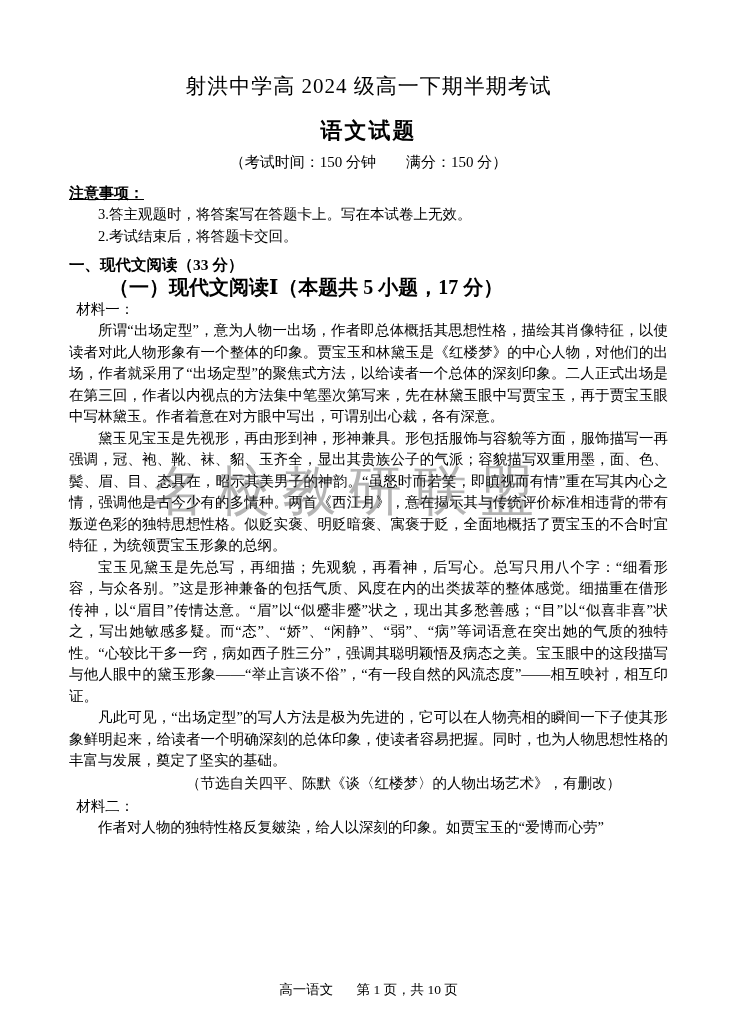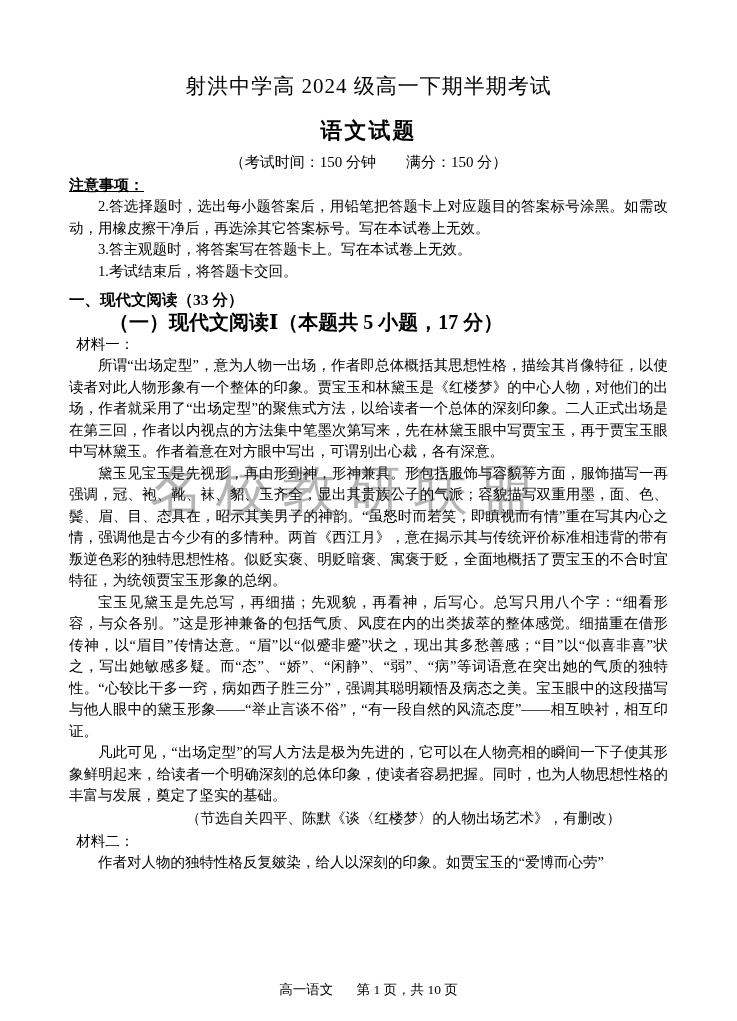--- a/index.html
+++ b/index.html
@@ -34,20 +34,21 @@
     text-align: center;
     font-size: 15px;
     line-height: 24px;
     margin-top: 4px;
   }
   .notice-heading {
     font-size: 15px;
     font-weight: bold;
     text-decoration: underline;
     line-height: 22px;
+    margin-top: 8px;
   }
   .para {
     font-size: 14.5px;
     line-height: 21.5px;
     text-align: justify;
     text-indent: 2em;
   }
   .sec-heading {
     font-size: 15.5px;
     font-weight: bold;
@@ -104,23 +105,22 @@
 
 <div class="page">
 
   <div class="watermark">名校教研联盟</div>
 
   <h1 class="title">射洪中学高 2024 级高一下期半期考试</h1>
   <h2 class="subtitle">语文试题</h2>
   <div class="meta">（考试时间：150 分钟　　满分：150 分）</div>
 
   <div class="notice-heading">注意事项：</div>
-  <p class="para">2.答选择题时，选出每小题答案后，用铅笔把答题卡上对应题目的答案标号涂黑。如需改动，用橡皮擦干净后，再选涂其它答案标号。写在本试卷上无效。</p>
   <p class="para">3.答主观题时，将答案写在答题卡上。写在本试卷上无效。</p>
-  <p class="para">1.考试结束后，将答题卡交回。</p>
+  <p class="para">2.考试结束后，将答题卡交回。</p>
 
   <div class="sec-heading">一、现代文阅读（33 分）</div>
   <div class="sub-heading">（一）现代文阅读Ⅰ（本题共 5 小题，17 分）</div>
 
   <div class="material-label">材料一：</div>
   <p class="para">所谓“出场定型”，意为人物一出场，作者即总体概括其思想性格，描绘其肖像特征，以使读者对此人物形象有一个整体的印象。贾宝玉和林黛玉是《红楼梦》的中心人物，对他们的出场，作者就采用了“出场定型”的聚焦式方法，以给读者一个总体的深刻印象。二人正式出场是在第三回，作者以内视点的方法集中笔墨次第写来，先在林黛玉眼中写贾宝玉，再于贾宝玉眼中写林黛玉。作者着意在对方眼中写出，可谓别出心裁，各有深意。</p>
   <p class="para">黛玉见宝玉是先视形，再由形到神，形神兼具。形包括服饰与容貌等方面，服饰描写一再强调，冠、袍、靴、袜、貂、玉齐全，显出其贵族公子的气派；容貌描写双重用墨，面、色、鬓、眉、目、态具在，昭示其美男子的神韵。“虽怒时而若笑，即瞋视而有情”重在写其内心之情，强调他是古今少有的多情种。两首《西江月》，意在揭示其与传统评价标准相违背的带有叛逆色彩的独特思想性格。似贬实褒、明贬暗褒、寓褒于贬，全面地概括了贾宝玉的不合时宜特征，为统领贾宝玉形象的总纲。</p>
   <p class="para">宝玉见黛玉是先总写，再细描；先观貌，再看神，后写心。总写只用八个字：“细看形容，与众各别。”这是形神兼备的包括气质、风度在内的出类拔萃的整体感觉。细描重在借形传神，以“眉目”传情达意。“眉”以“似蹙非蹙”状之，现出其多愁善感；“目”以“似喜非喜”状之，写出她敏感多疑。而“态”、“娇”、“闲静”、“弱”、“病”等词语意在突出她的气质的独特性。“心较比干多一窍，病如西子胜三分”，强调其聪明颖悟及病态之美。宝玉眼中的这段描写与他人眼中的黛玉形象——“举止言谈不俗”，“有一段自然的风流态度”——相互映衬，相互印证。</p>
   <p class="para">凡此可见，“出场定型”的写人方法是极为先进的，它可以在人物亮相的瞬间一下子使其形象鲜明起来，给读者一个明确深刻的总体印象，使读者容易把握。同时，也为人物思想性格的丰富与发展，奠定了坚实的基础。</p>
   <div class="attribution">（节选自关四平、陈默《谈〈红楼梦〉的人物出场艺术》，有删改）</div>

